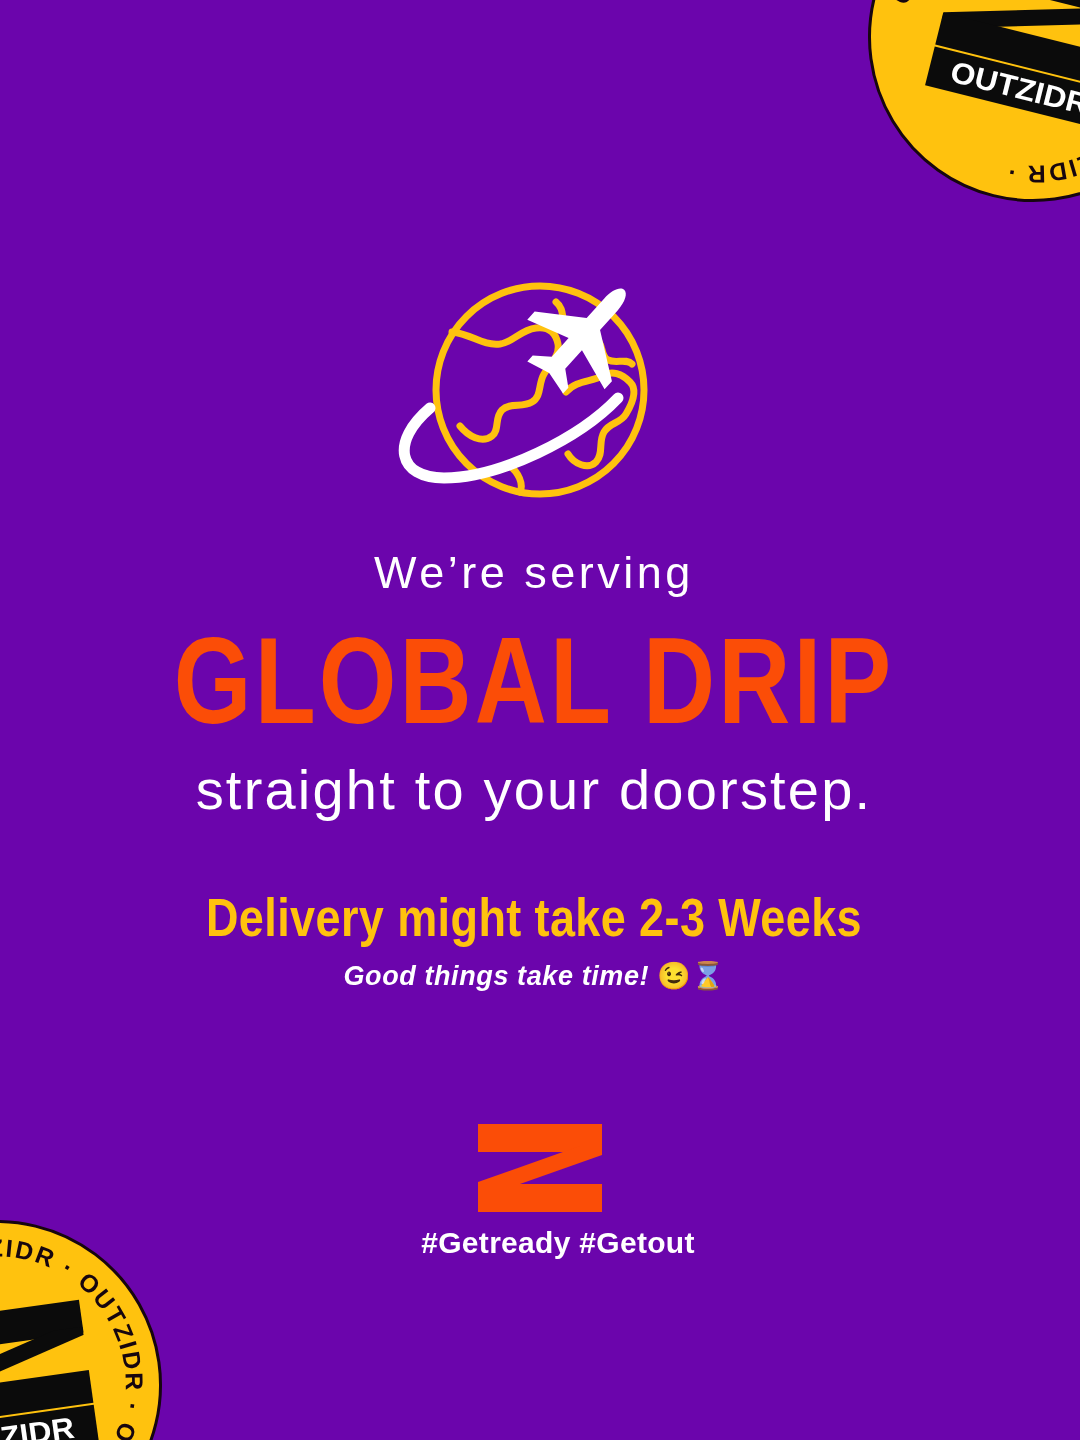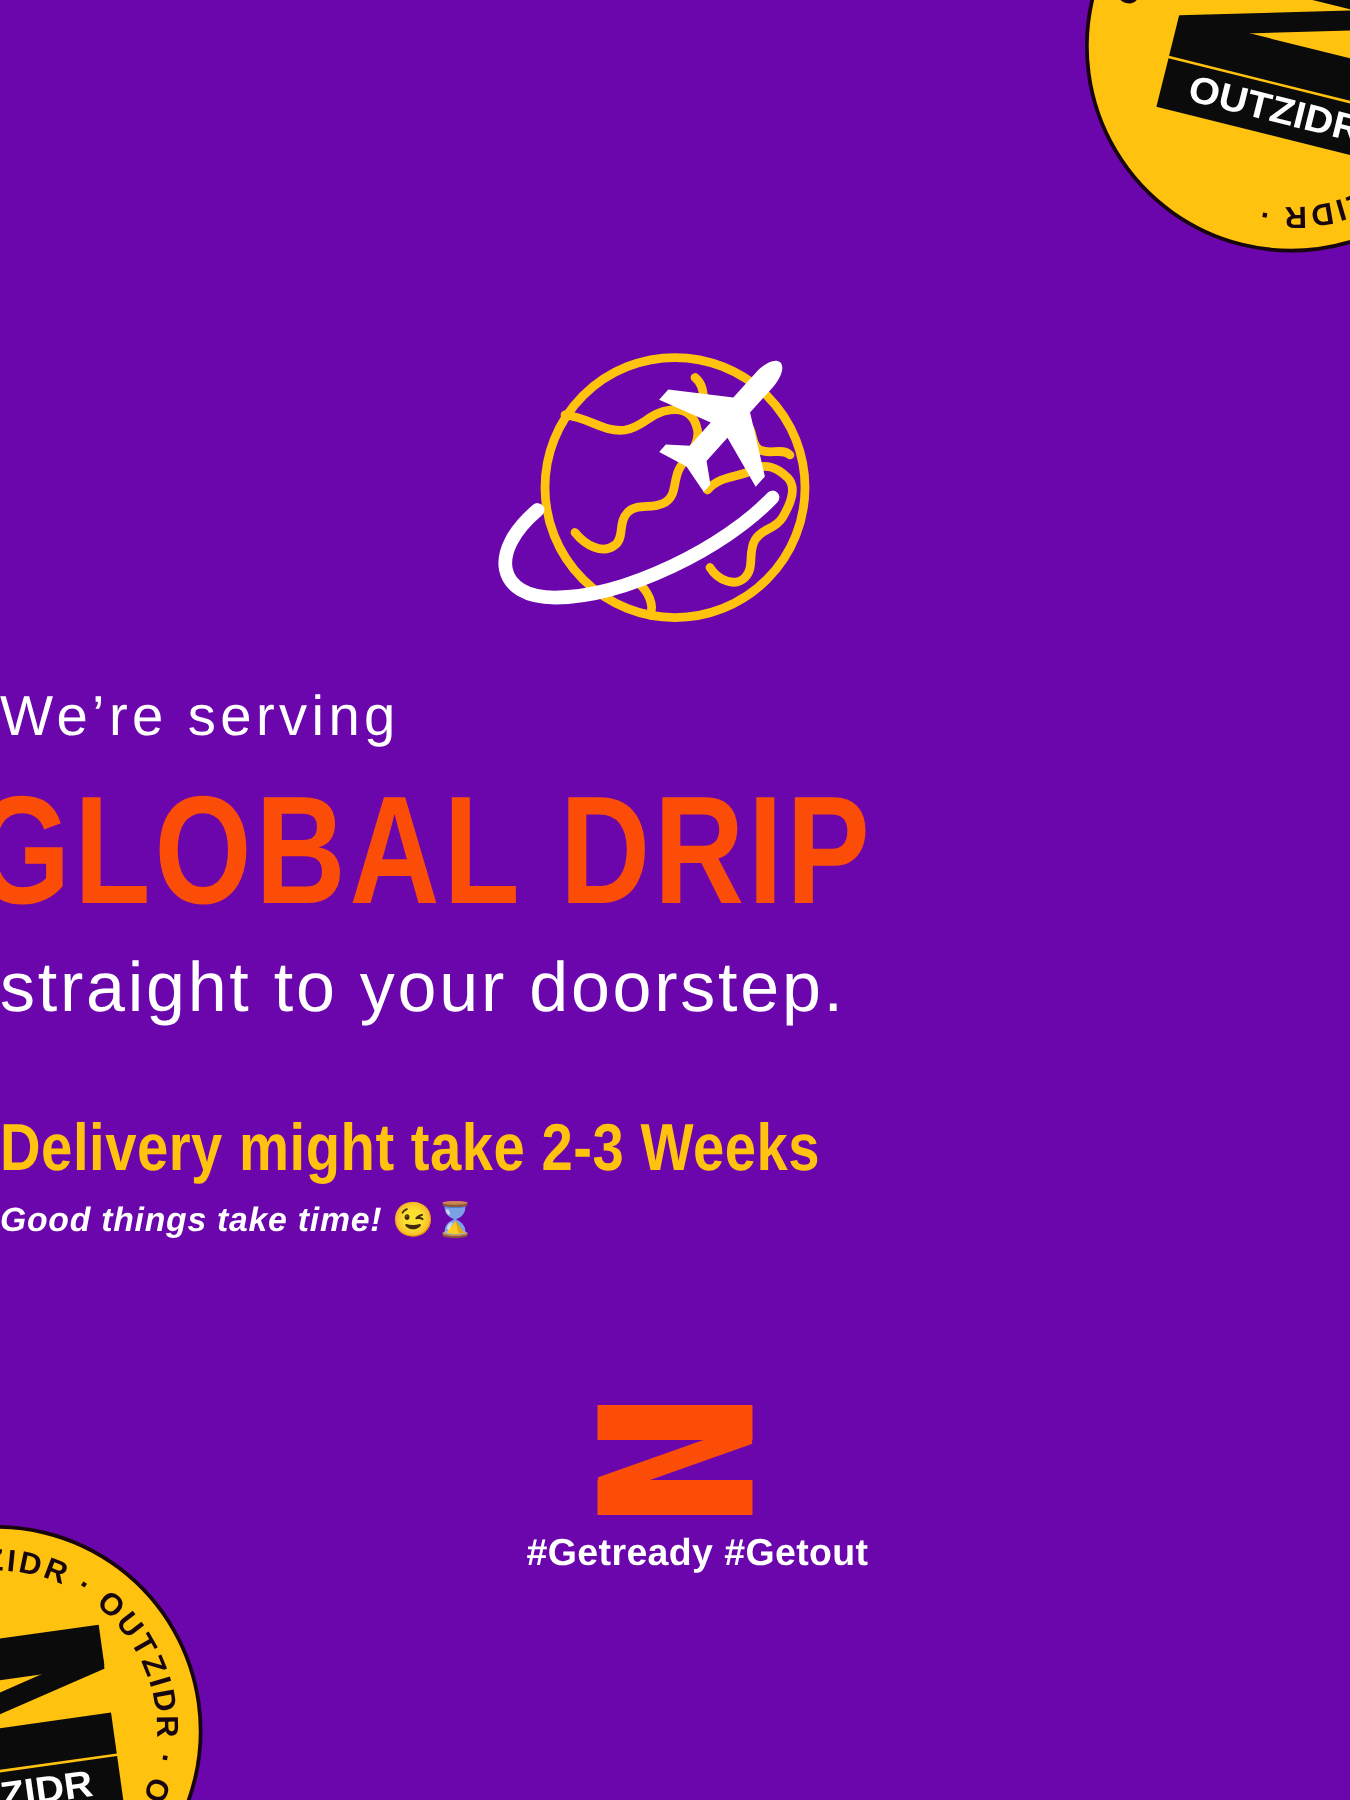--- a/index.html
+++ b/index.html
@@ -114,21 +114,21 @@
     height: 240px;
   }
   .hero-illustration svg { display: block; }
 
   
   .copy {
     position: absolute;
     left: 0;
     right: 12px;
     top: 548px;
-    text-align: left;
+    text-align: center;
   }
   .line-serving {
     color: #ffffff;
     font-family: "Liberation Sans", sans-serif;
     font-size: 45px;
     font-weight: 400;
     letter-spacing: 3.5px;
     line-height: 1.1;
   }
   .line-headline {

